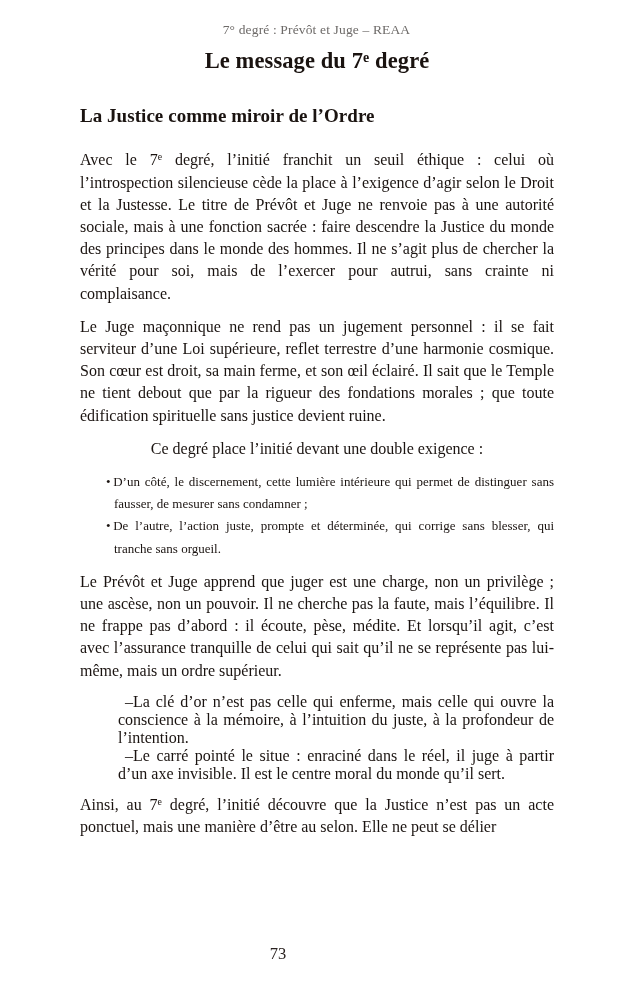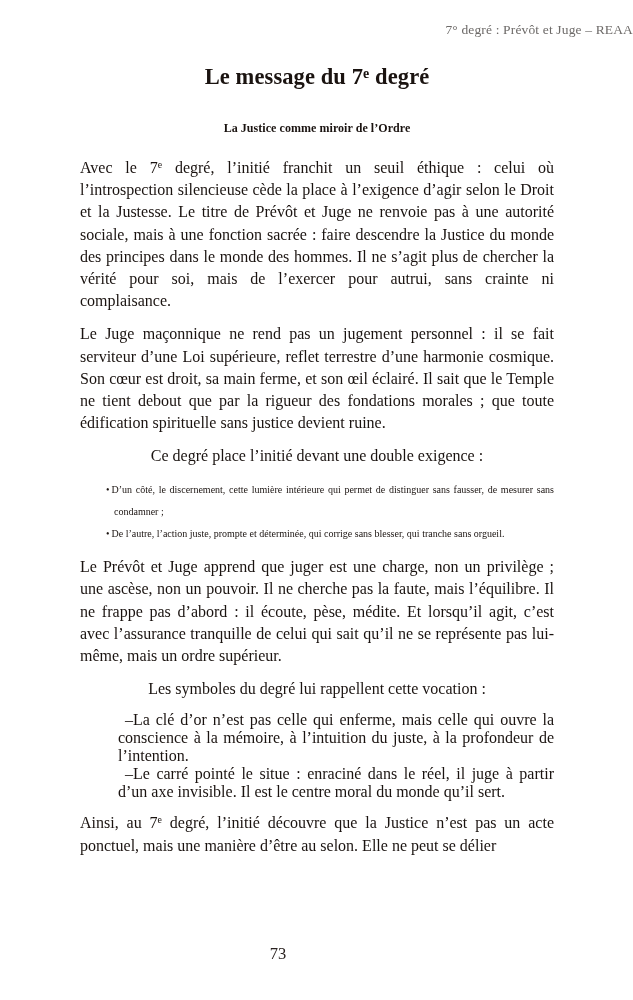--- a/index.html
+++ b/index.html
@@ -21,57 +21,56 @@
     overflow: hidden;
     box-sizing: border-box;
   }
 
   
   .running-head {
     position: absolute;
     top: 22px;
     left: 0;
     width: 633px;
-    text-align: right;
+    text-align: center;
     font-size: 13.5px;
     letter-spacing: 0.15px;
     color: #6d6a68;
     white-space: nowrap;
   }
 
   
   .column {
     position: absolute;
     left: 80px;
-    top: 64px;
+    top: 48px;
     width: 474px;
   }
 
   h1.chapter-title {
     font-size: 22.5px;
     font-weight: bold;
     text-align: center;
     margin: 0 0 30px 0;
     letter-spacing: 0.1px;
     line-height: 1.18;
   }
   h1.chapter-title sup {
     font-size: 0.62em;
     vertical-align: 0.46em;
     line-height: 0;
     font-weight: bold;
   }
 
   h2.section-title {
-    font-size: 12px;
+    font-size: 19px;
     font-weight: bold;
     margin: 8px 0 22px 0;
     letter-spacing: 0.05px;
     line-height: 1.2;
-    text-align: center;
   }
 
   p.body-text {
     font-size: 16px;
     line-height: 22.2px;
     margin: 8px 0 11px 0;
     text-align: justify;
     text-justify: inter-word;
     hyphens: manual;
     letter-spacing: 0px;
@@ -85,21 +84,21 @@
     text-align: center;
   }
 
   
   ul.bullet-list {
     list-style: none;
     margin: 0 0 11px 0;
     padding: 0;
   }
   ul.bullet-list li {
-    font-size: 10px;
+    font-size: 13px;
     line-height: 22.2px;
     text-align: justify;
     margin: 0 0 0 0;
     padding-left: 34px;
     text-indent: -8px;
     position: relative;
   }
   ul.bullet-list li .bullet-mark {
     font-size: 1em;
   }
@@ -154,21 +153,20 @@
 
     <p class="body-text no-just">Ce degré place l’initié devant une double exigence :</p>
 
     <ul class="bullet-list">
       <li><span class="bullet-mark">•</span> <span>D’un côté, le discernement, cette lumière intérieure qui permet de distinguer sans fausser, de mesurer sans condamner ;</span></li>
       <li><span class="bullet-mark">•</span> <span>De l’autre, l’action juste, prompte et déterminée, qui corrige sans blesser, qui tranche sans orgueil.</span></li>
     </ul>
 
     <p class="body-text">Le Prévôt et Juge apprend que juger est une charge, non un privilège ; une ascèse, non un pouvoir. Il ne cherche pas la faute, mais l’équilibre. Il ne frappe pas d’abord : il écoute, pèse, médite. Et lorsqu’il agit, c’est avec l’assurance tranquille de celui qui sait qu’il ne se représente pas lui-même, mais un ordre supérieur.</p>
 
-    <p class="body-text no-just">Les symboles du degré lui rappellent cette vocation :</p>
 
     <ul class="dash-list">
       <li><span class="dash-mark">–</span><span>La clé d’or n’est pas celle qui enferme, mais celle qui ouvre la conscience à la mémoire, à l’intuition du juste, à la profondeur de l’intention.</span></li>
       <li><span class="dash-mark">–</span><span>Le carré pointé le situe : enraciné dans le réel, il juge à partir d’un axe invisible. Il est le centre moral du monde qu’il sert.</span></li>
     </ul>
 
     <p class="body-text"><span>Ainsi, au 7</span><sup>e</sup><span> degré, l’initié découvre que la Justice n’est pas un acte ponctuel, mais une manière d’être au selon. Elle ne peut se délier</span></p>
 
   </div>
 

